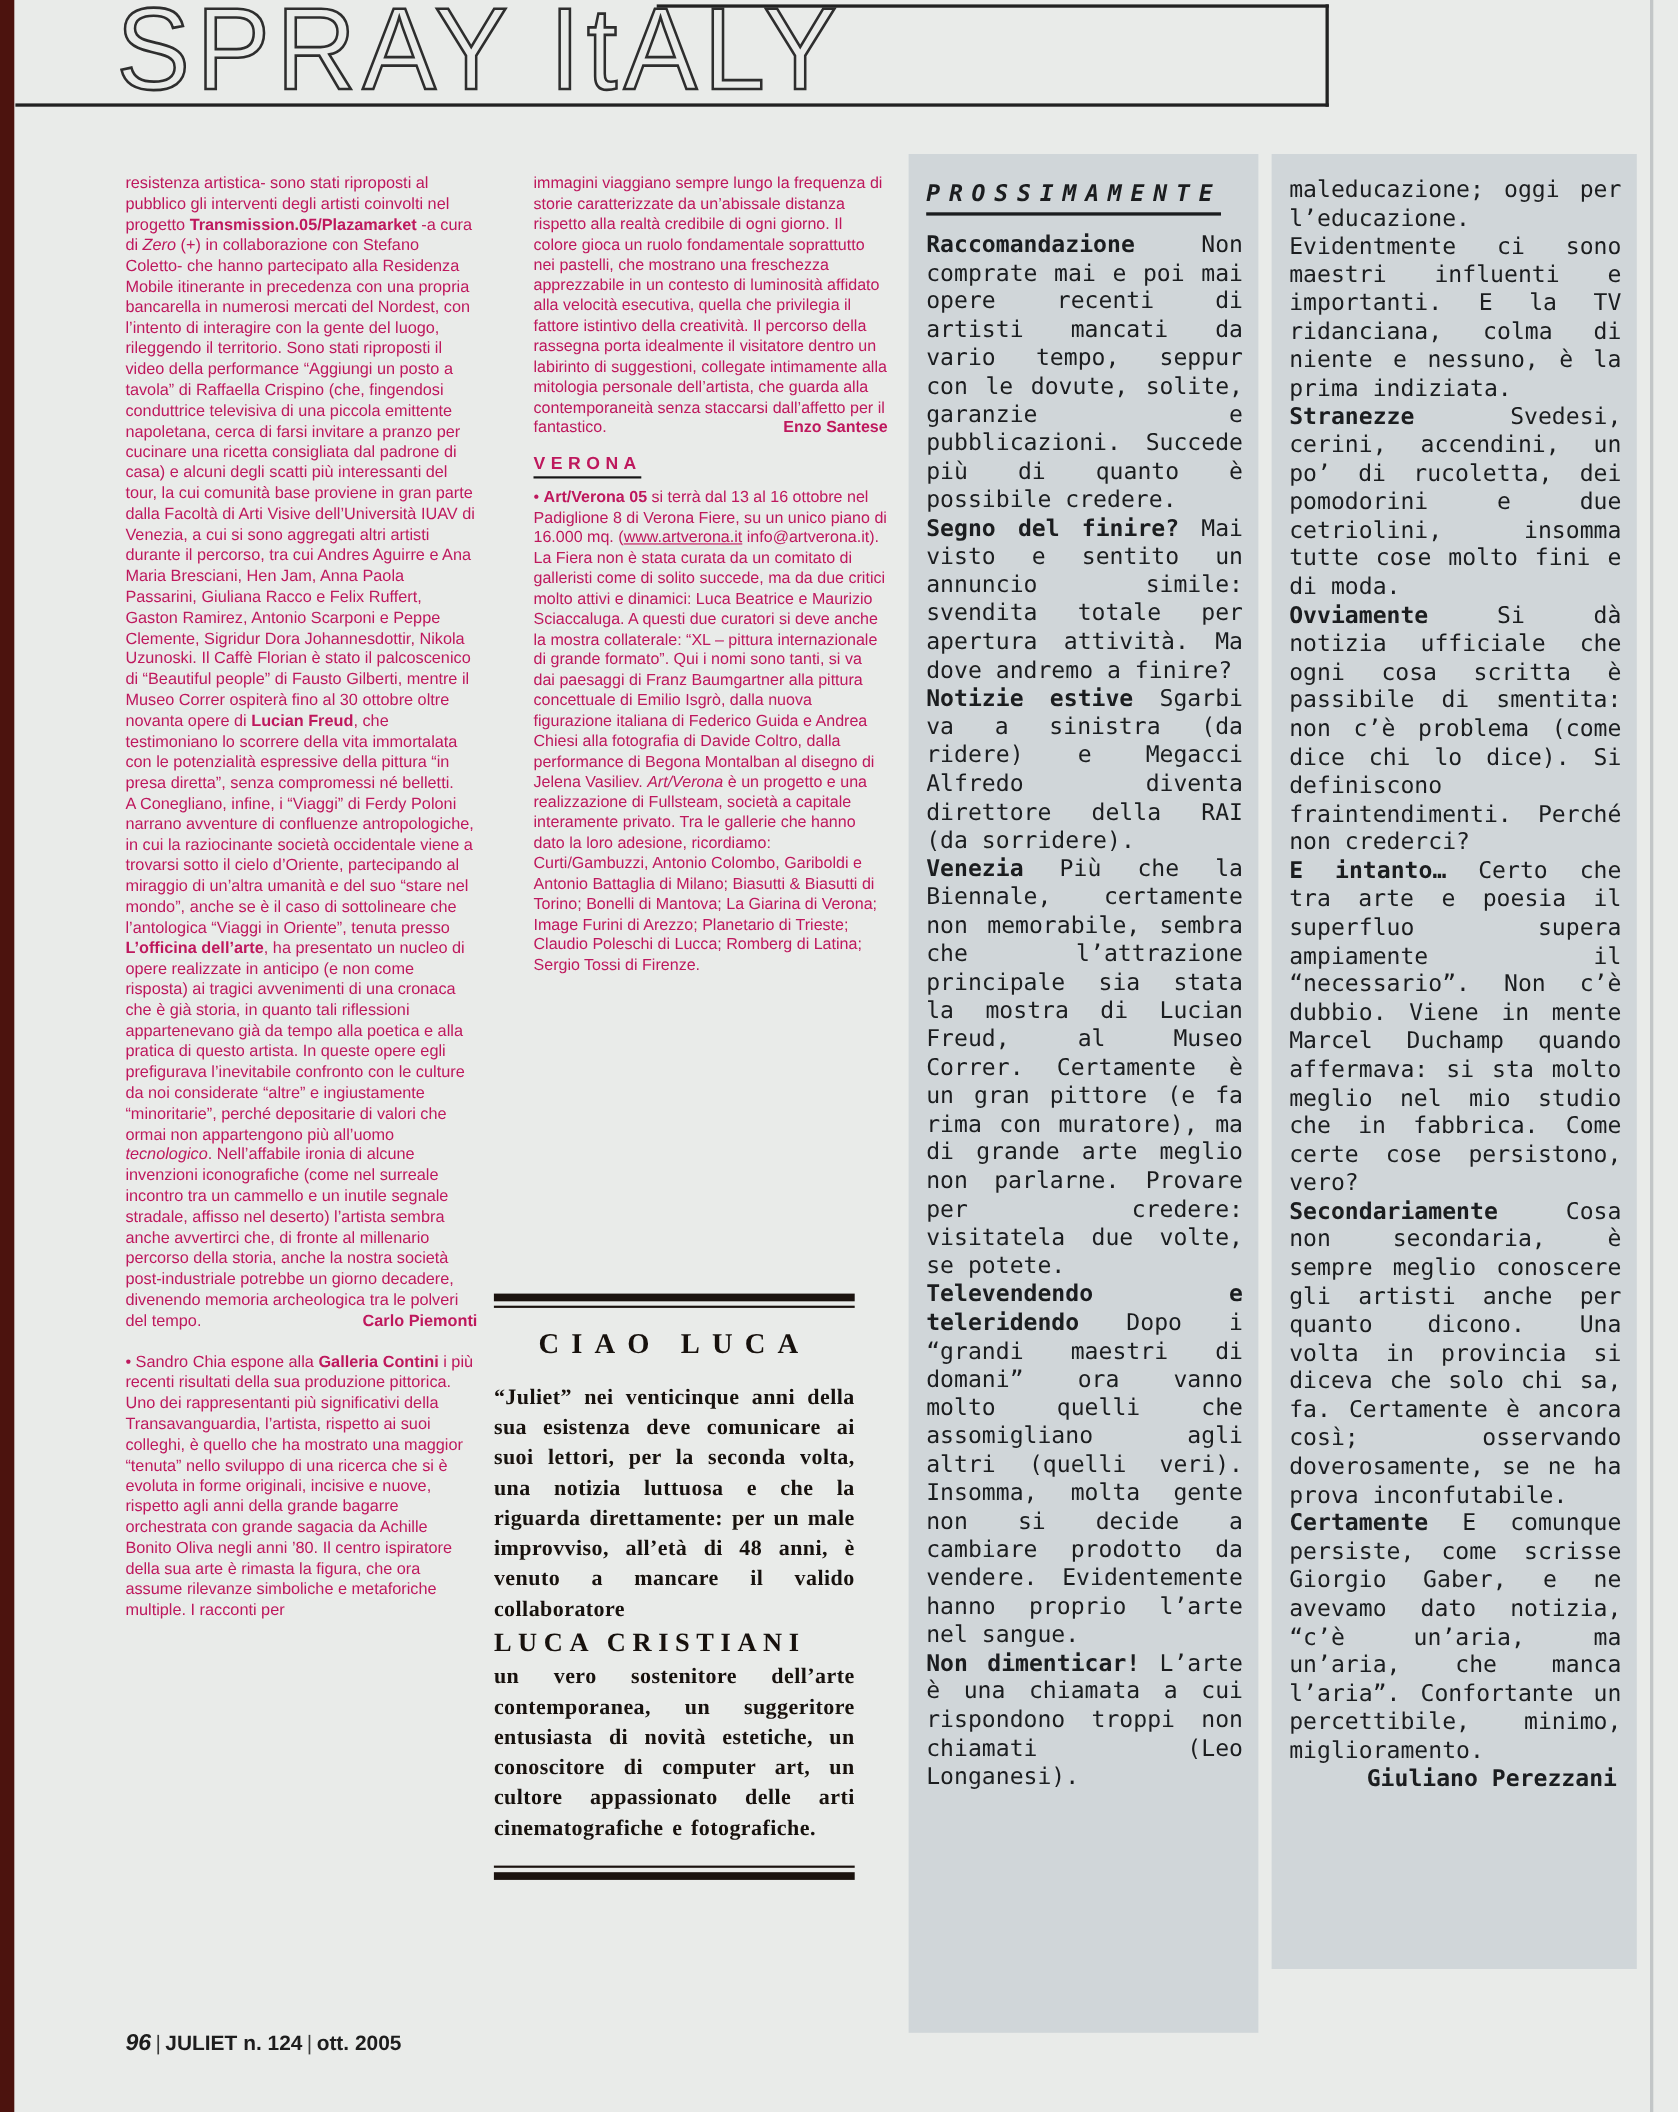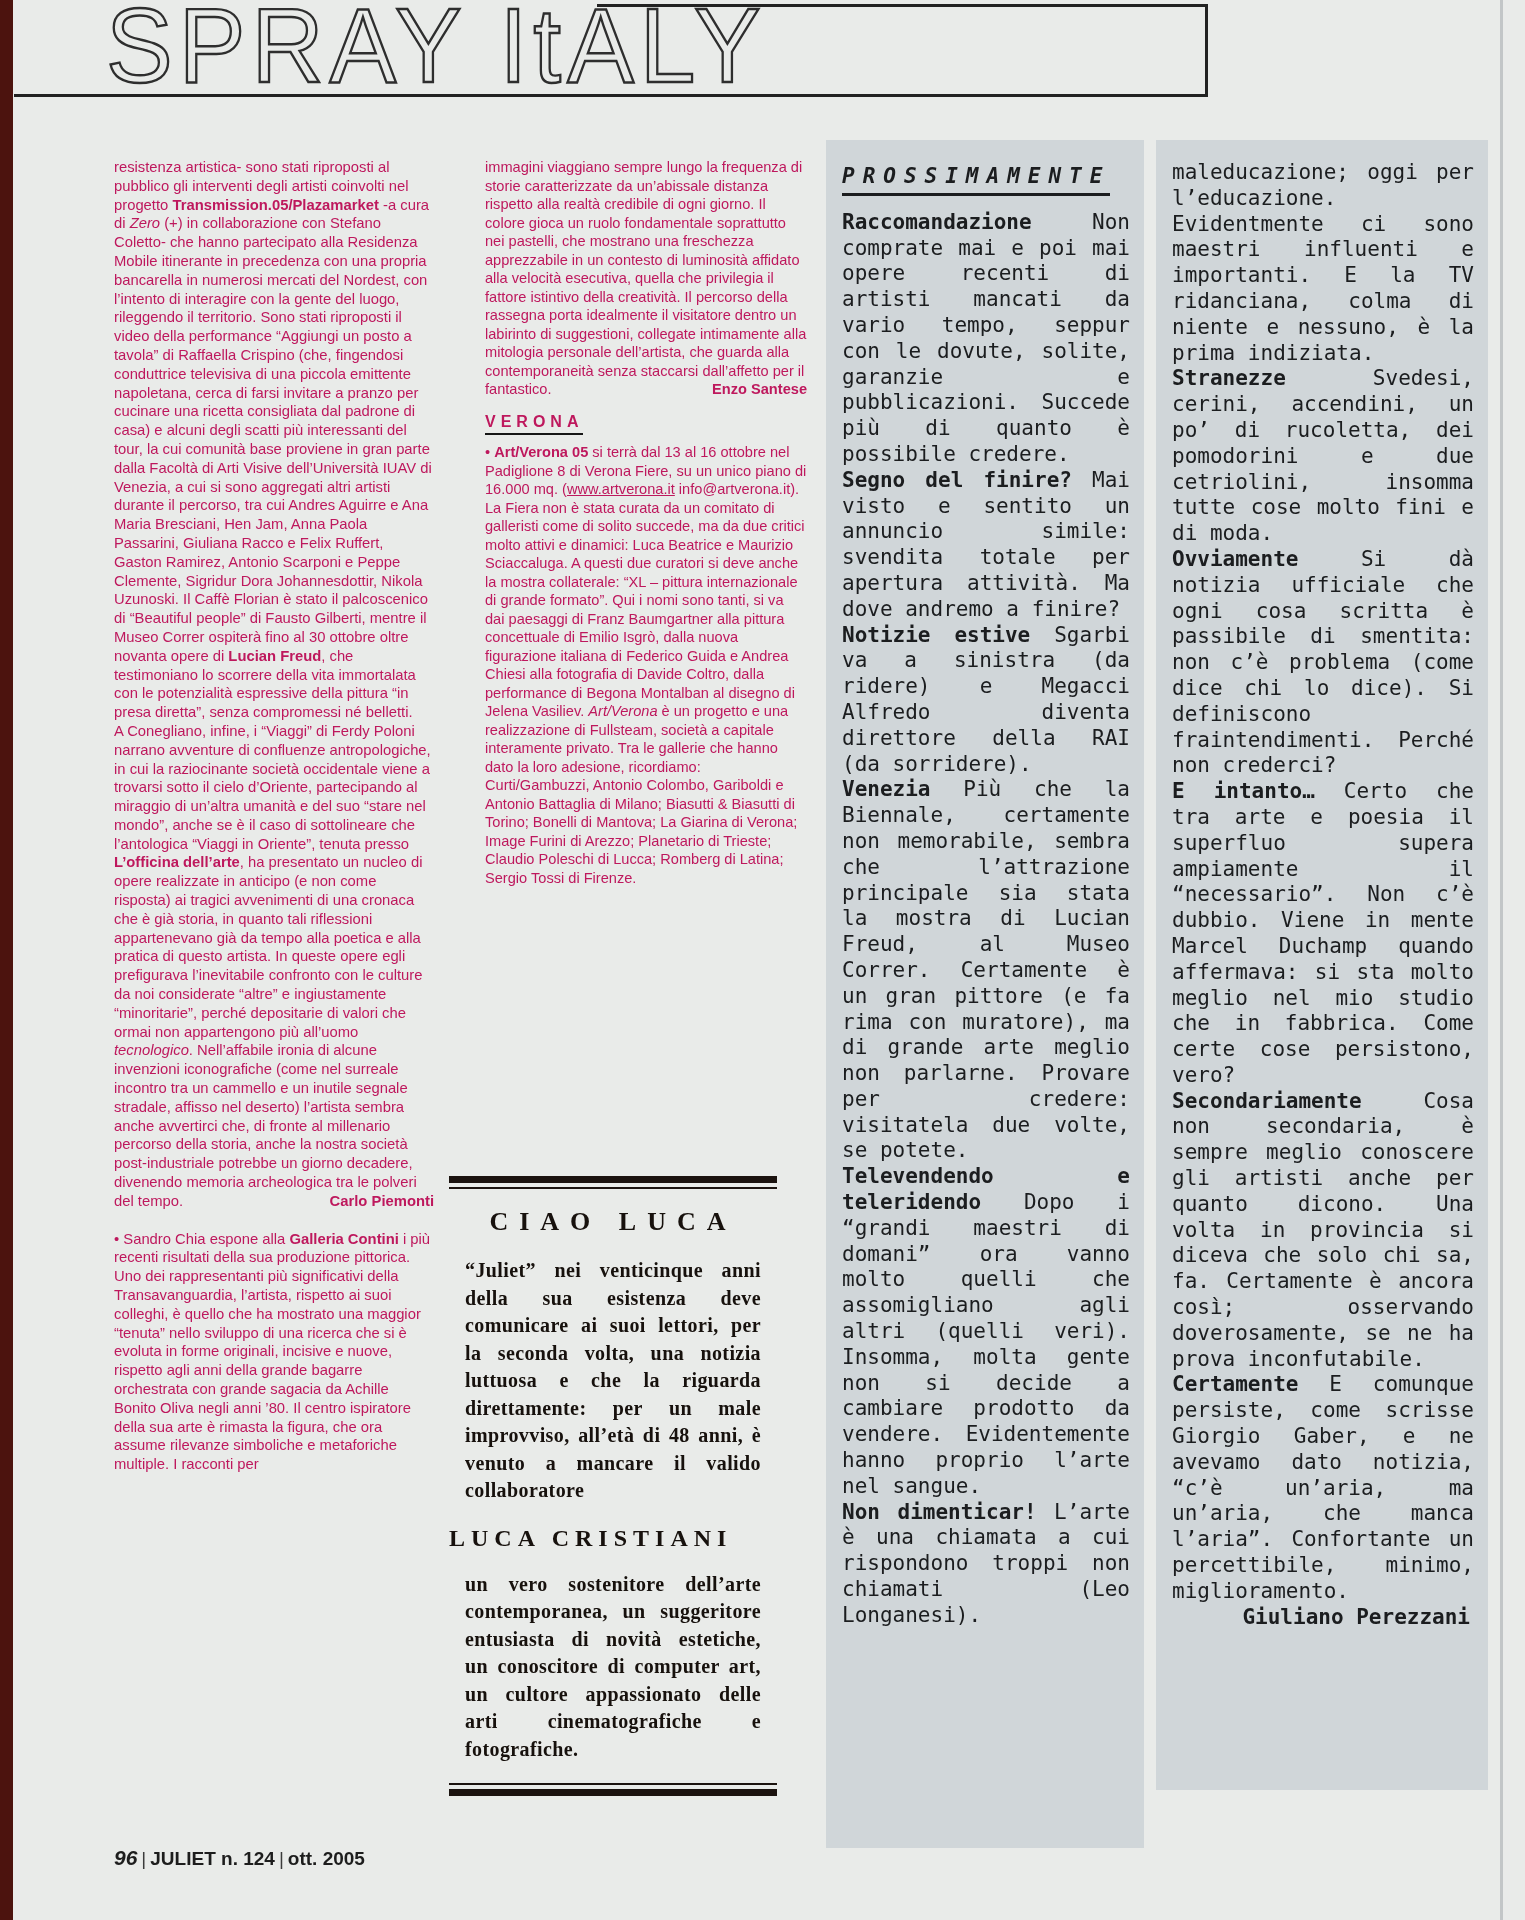--- a/index.html
+++ b/index.html
@@ -43,21 +43,21 @@
   }
 
   
   .ciao-box{
     position:absolute;left:449px;top:1176px;width:328px;
     font-family:"Liberation Serif",serif;font-weight:bold;color:#17110d;
   }
   .rule2-top{height:4px;border-top:7px solid #1b130f;border-bottom:2px solid #1b130f;margin-bottom:18px;}
   .rule2-bot{height:4px;border-top:2px solid #1b130f;border-bottom:7px solid #1b130f;margin-top:20px;}
   .ciao-title{text-align:center;font-size:26px;letter-spacing:11px;margin:0 0 20px 0;white-space:nowrap;}
-  .ciao-body{font-size:20px;line-height:27.5px;text-align:justify;letter-spacing:0.4px;word-spacing:2.5px;margin:16px;}
+  .ciao-body{font-size:20px;line-height:27.5px;text-align:justify;letter-spacing:0.4px;word-spacing:2.5px;margin:0;}
   .ciao-name{font-size:24px;letter-spacing:6px;line-height:34px;margin:0;white-space:nowrap;}
 
   
   .panel{
     position:absolute;background:#d0d6d9;
     font-family:"DejaVu Sans Mono","Liberation Mono",monospace;
     color:#1b1d1f;font-size:21px;line-height:25.8px;
   }
   .panel3{left:826px;top:140px;width:318px;height:1708px;padding:0;}
   .panel4{left:1156px;top:140px;width:332px;height:1650px;}

